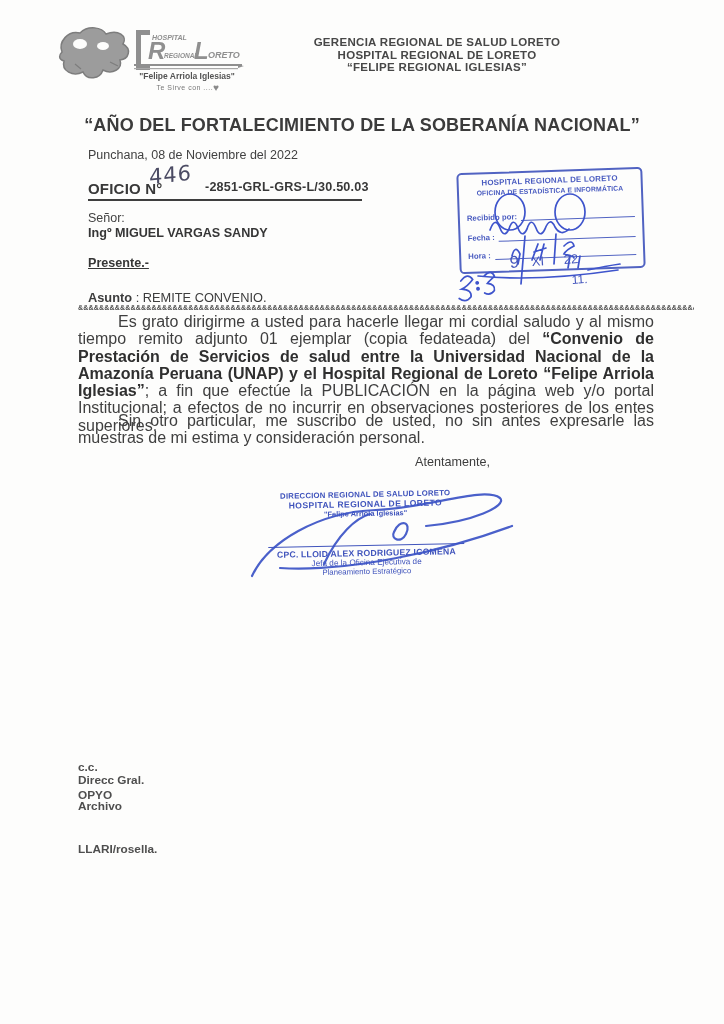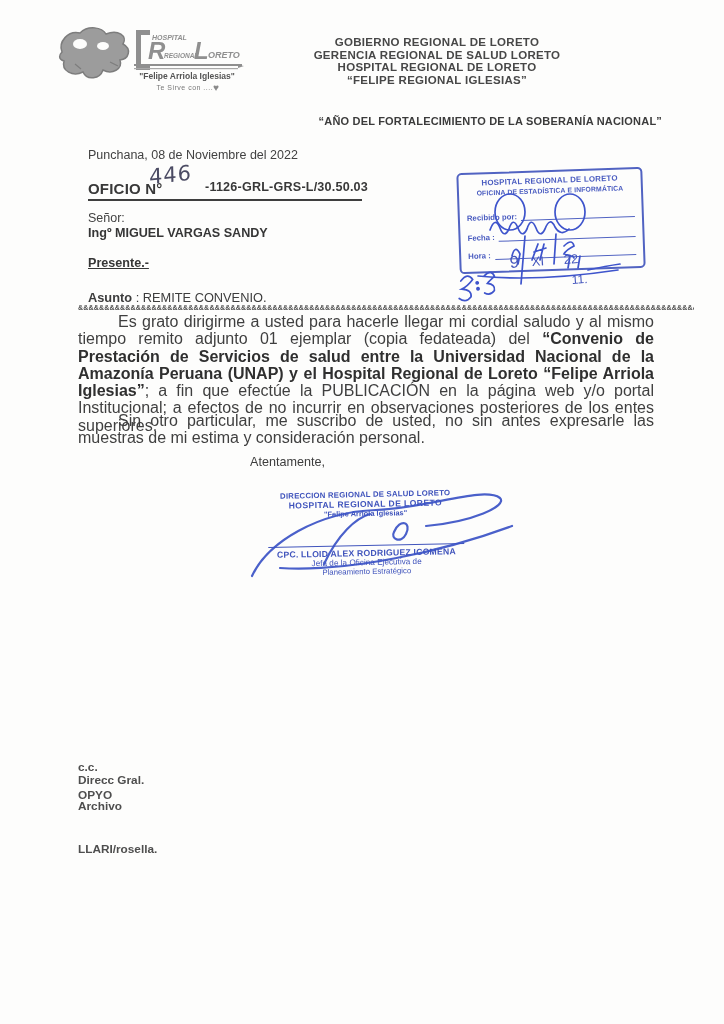--- a/index.html
+++ b/index.html
@@ -12,22 +12,22 @@
   .abs{position:absolute;}
   
   .letterhead{left:287px;top:36px;width:300px;text-align:center;
     font-size:11.5px;font-weight:bold;color:#474747;line-height:12.6px;letter-spacing:.3px;}
   .logo-subtitle{left:112px;top:71px;width:150px;text-align:center;
     font-size:8.5px;font-weight:bold;color:#545454;}
   .logo-tagline{left:128px;top:82px;width:120px;text-align:center;
     font-size:7px;color:#787878;letter-spacing:.5px;}
   .logo-tagline .heart{color:#8a8a8a;font-size:10px;vertical-align:-1px;}
   
-  .doc-title{left:62px;top:115px;width:600px;text-align:right;
-    font-size:11px;font-weight:bold;color:#3b3b3b;letter-spacing:.2px;}
+  .doc-title{left:62px;top:115px;width:600px;text-align:center;
+    font-size:18px;font-weight:bold;color:#3b3b3b;letter-spacing:.2px;}
   .dateline{left:88px;top:148px;font-size:12.5px;color:#424242;text-align:center;}
   .oficio-label{left:88px;top:180px;font-size:15px;font-weight:bold;color:#383838;letter-spacing:.2px;}
   .oficio-number{left:149px;top:163px;font-size:21px;color:#4b4b63;
     font-family:"DejaVu Sans",sans-serif;transform:rotate(-6deg) skewX(-5deg);letter-spacing:1px;}
   .oficio-code{left:205px;top:180px;font-size:12.6px;font-weight:bold;color:#383838;letter-spacing:.2px;}
   .oficio-underline{left:88px;top:199px;width:274px;height:2px;background:#3e3e3e;}
   
   .rstamp{left:458px;top:170px;width:182px;height:97px;
     border:2px solid #5163c2;border-radius:5px;transform:rotate(-2deg);
     color:#4a5cc0;}
@@ -47,21 +47,21 @@
   .subject{left:88px;top:290px;font-size:12.8px;color:#3c3c3c;}
   .subject .lbl{font-weight:bold;}
   .divider{left:78px;top:303px;width:616px;height:10px;overflow:hidden;white-space:nowrap;
     font-size:7px;font-weight:bold;color:#4c4c4c;letter-spacing:.2px;line-height:9px;}
   
   .para{left:78px;width:576px;font-size:16px;line-height:17.3px;
     text-align:justify;text-indent:40px;color:#3f3f3f;}
   .p1{top:313px;}
   .p2{top:412px;}
   .para b{color:#2f2f2f;}
-  .closing{left:250px;top:455px;width:240px;text-align:left;font-size:12.6px;color:#3d3d3d;}
+  .closing{left:250px;top:455px;width:240px;text-align:right;font-size:12.6px;color:#3d3d3d;}
   
   .sstamp{left:242px;top:490px;width:248px;text-align:center;color:#4054bc;
     transform:rotate(-1.2deg);}
   .sstamp .s1{font-size:7.8px;font-weight:bold;letter-spacing:.2px;}
   .sstamp .s2{font-size:8.6px;font-weight:bold;letter-spacing:.4px;}
   .sstamp .s3{font-size:7.4px;font-weight:bold;}
   .sstamp .gap{height:27px;}
   .sstamp .rule{width:196px;margin:0 auto;border-top:1.7px solid #4054bc;}
   .sstamp .nm{font-size:8.7px;font-weight:bold;margin-top:2px;letter-spacing:.2px;}
   .sstamp .r1{font-size:8.2px;}
@@ -97,32 +97,31 @@
     <text x="76" y="32" font-size="9" font-weight="bold" font-style="italic" fill="#8f8f8f">ORETO</text>
     <rect x="2" y="38" width="108" height="2" fill="#8f8f8f"></rect>
     <rect x="2" y="42" width="104" height="1.2" fill="#a8a8a8"></rect>
     <path d="M106,39 l6,1 l-6,2 z" fill="#8f8f8f"></path>
   </svg>
 
   <div class="abs logo-subtitle">"Felipe Arriola Iglesias"</div>
   <div class="abs logo-tagline"><span>Te Sirve con ....</span><span class="heart">♥</span></div>
 
   <div class="abs letterhead">
-    <div>GOBIERNO REGIONAL DE LORETO</div>
     <div>GERENCIA REGIONAL DE SALUD LORETO</div>
     <div>HOSPITAL REGIONAL DE LORETO</div>
     <div>“FELIPE REGIONAL IGLESIAS”</div>
   </div>
 
   <div class="abs doc-title">“AÑO DEL FORTALECIMIENTO DE LA SOBERANÍA NACIONAL”</div>
   <div class="abs dateline">Punchana, 08 de Noviembre del 2022</div>
 
   <div class="abs oficio-label">OFICIO N°</div>
   <div class="abs oficio-number">446</div>
-  <div class="abs oficio-code">-1126-GRL-GRS-L/30.50.03</div>
+  <div class="abs oficio-code">-2851-GRL-GRS-L/30.50.03</div>
   <div class="abs oficio-underline"></div>
 
   <div class="abs rstamp">
     <div class="l1">HOSPITAL REGIONAL DE LORETO</div>
     <div class="l2">OFICINA DE ESTADÍSTICA E INFORMÁTICA</div>
     <div class="rrow" style="top:38px;">
       <span>Recibido por:</span>
       <span class="rline"></span>
     </div>
     <div class="rrow" style="top:58px;">

